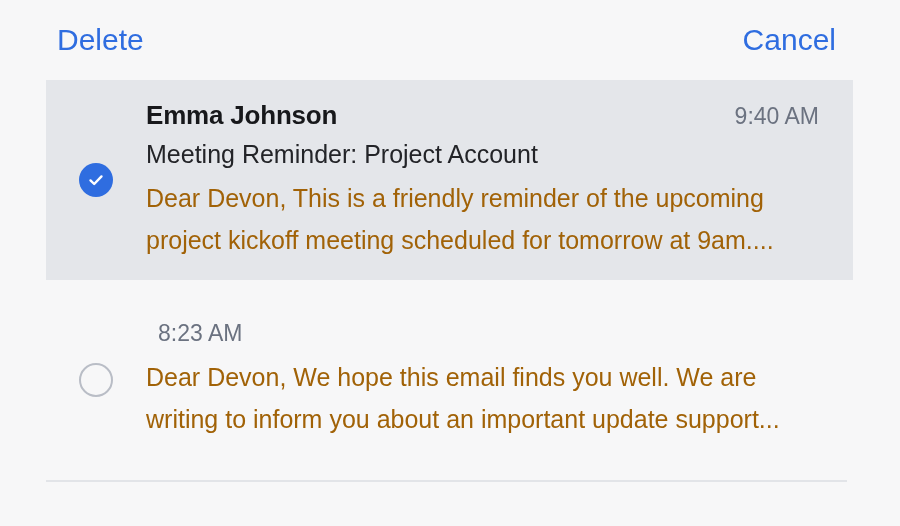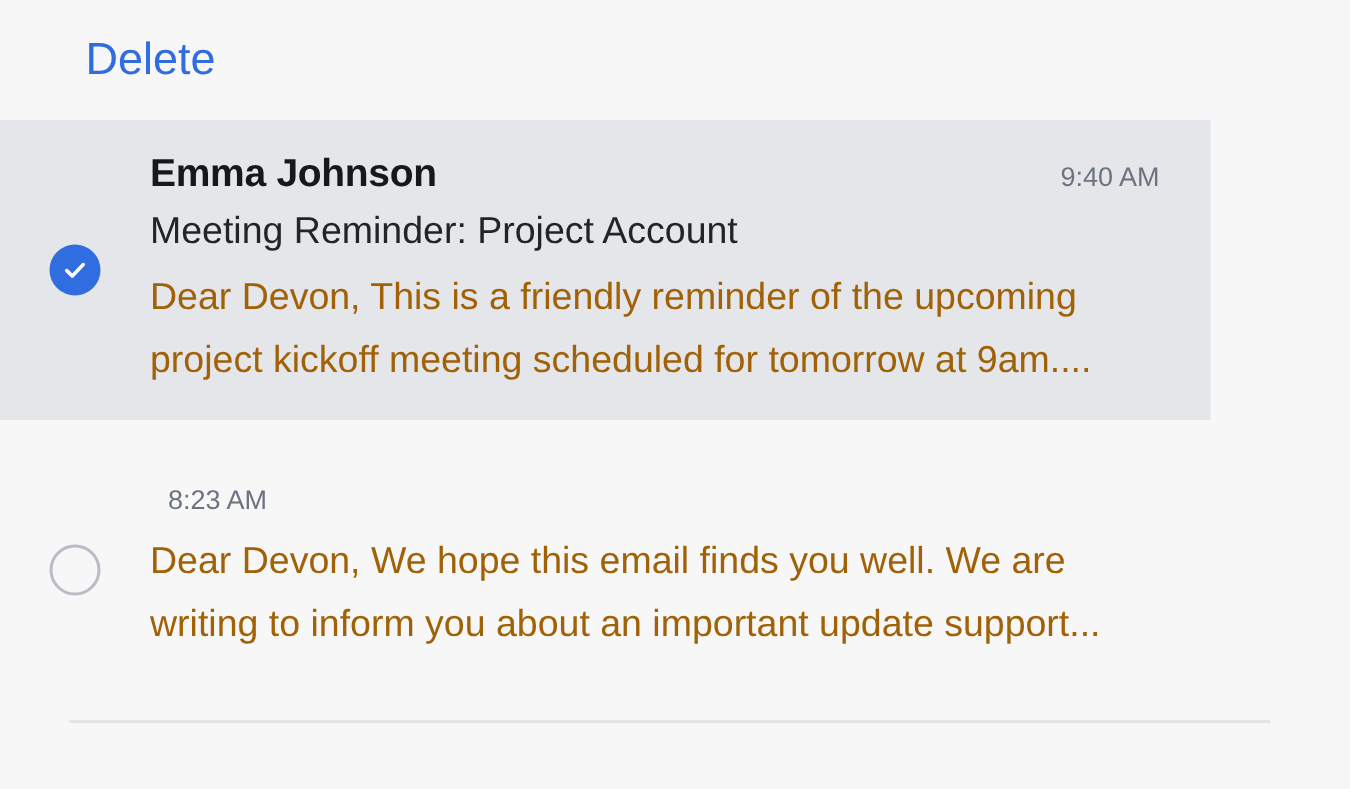--- a/index.html
+++ b/index.html
@@ -24,21 +24,21 @@
     cursor:pointer; white-space:nowrap;
   }
   .toolbar-btn.left  { left:57px; }
   .toolbar-btn.right { right:64px; }
 
   
   .list { position:absolute; left:0; top:80px; width:900px; }
 
   .row {
     position:relative;
-    width:807px; 
+    width:807px; margin-left:46px;
     height:200px;
     display:flex; align-items:center;
   }
   .row.selected { background:#e4e6ea; }
 
   .check-cell {
     width:100px; min-width:100px; height:100%;
     display:flex; align-items:center; justify-content:center;
   }
 
@@ -54,21 +54,21 @@
 
   .row-top {
     display:flex; align-items:baseline; justify-content:space-between;
     margin-bottom:9px;
   }
   .sender {
     font-size:26px; font-weight:bold; color:#17181b;
     letter-spacing:-0.2px; white-space:nowrap;
   }
   .time {
-    font-size:18px; color:#6b7280; white-space:nowrap;
+    font-size:23px; color:#6b7280; white-space:nowrap;
     padding-left:12px;
   }
   .subject {
     font-size:25px; color:#232428; margin-bottom:8px;
     white-space:nowrap; overflow:hidden;
   }
   .preview {
     font-size:25px; color:#a16207; line-height:42px;
     max-width:660px;
   }
@@ -78,20 +78,21 @@
     background:#e2e4e8;
   }
 </style>
 </head>
 <body>
 
 <div id="app">
 
   <div class="toolbar">
     <button class="toolbar-btn left">Delete</button>
+    <button class="toolbar-btn right">Cancel</button>
   </div>
 
   <div class="list">
 
     <div class="row selected">
       <div class="check-cell">
         <div class="check-circle on">
           <svg width="20" height="20" viewBox="0 0 20 20" aria-hidden="true">
             <path d="M4.5 10.4 L8.2 14 L15.5 6.4" fill="none" stroke="#ffffff" stroke-width="2.4" stroke-linecap="round" stroke-linejoin="round"></path>
           </svg>

